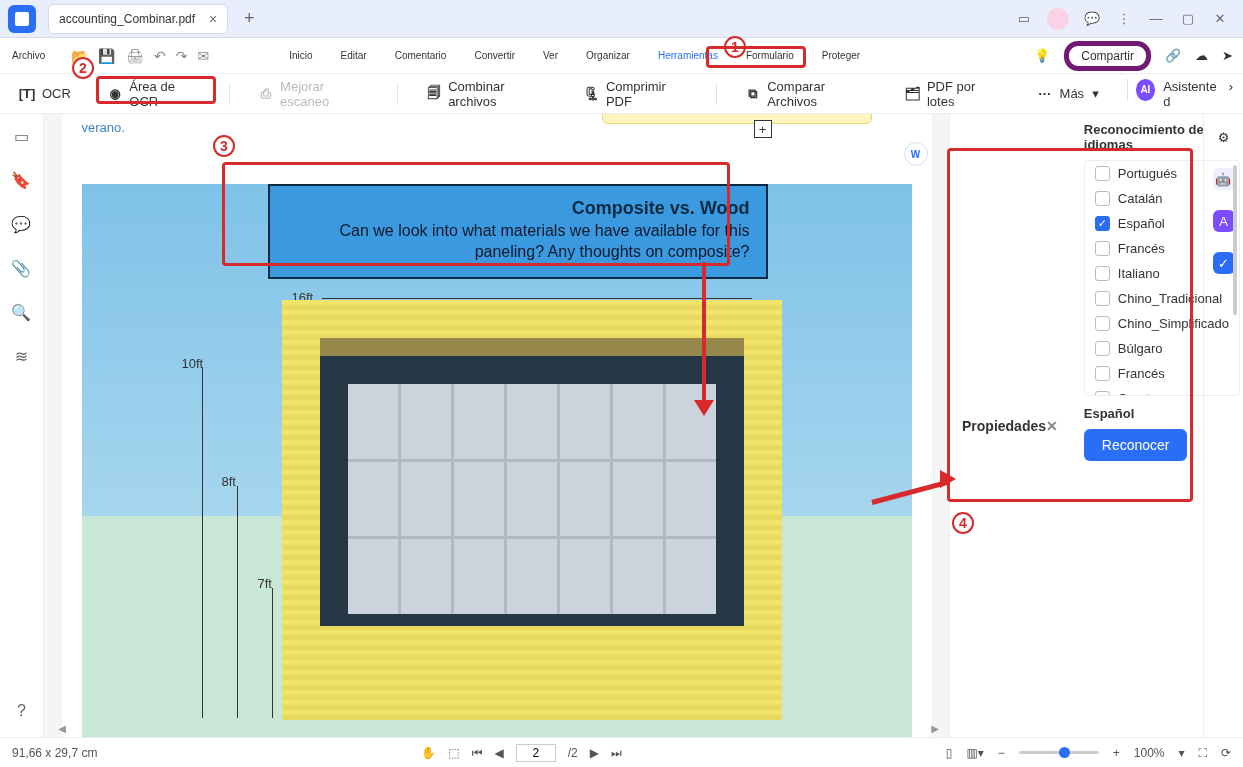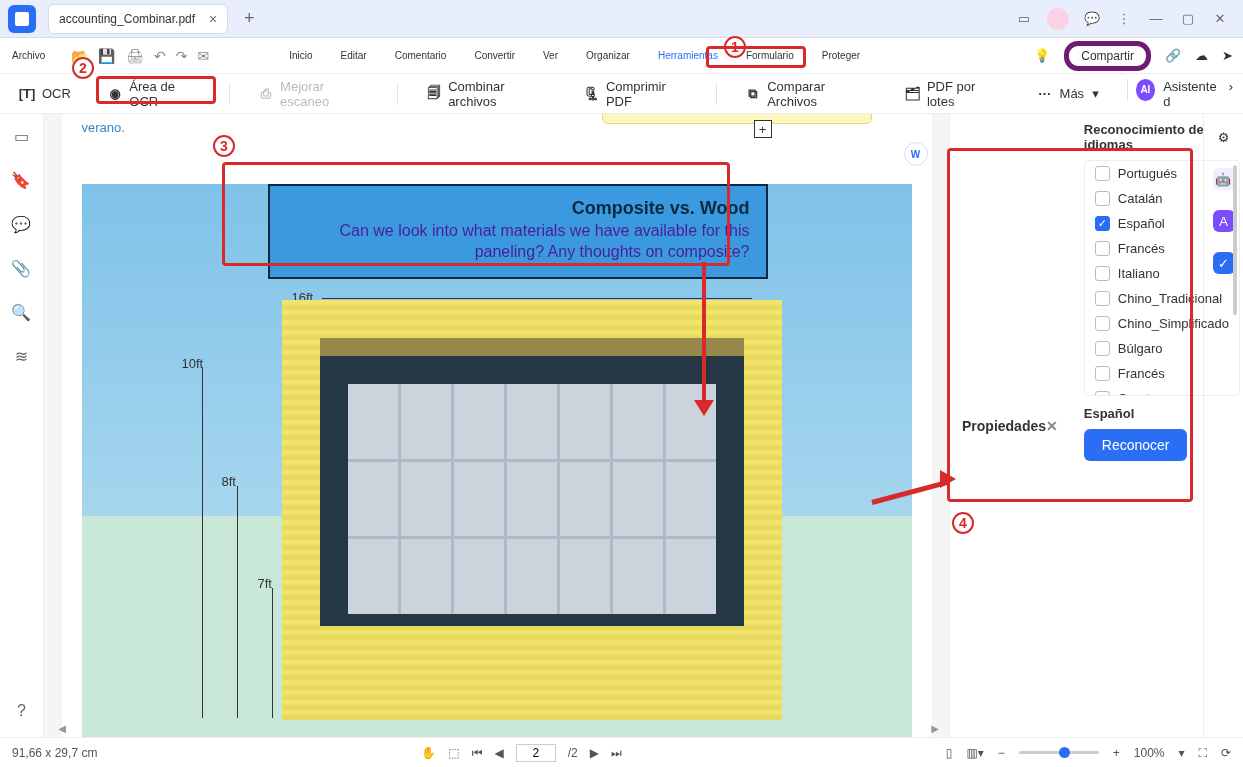--- a/index.html
+++ b/index.html
@@ -58,21 +58,21 @@
   .panes { position:absolute; inset:28px 28px 12px 28px; background:#aeb9c3; display:grid; grid-template-columns:repeat(7,1fr); grid-template-rows:repeat(3,1fr); gap:3px; }
   .panes div { background:#cbd3dc; }
   .h-stripes { position:absolute; inset:0; background:repeating-linear-gradient(#f2e36a 0 5px, #e4d55c 5px 10px); opacity:.7; pointer-events:none; }
 
   .dim-label { position:absolute; color:#333; font-size:13px; }
   .dim-line { position:absolute; border-top:1px solid #333; }
   .dim-v-line { position:absolute; border-left:1px solid #333; }
 
   .note-box { position:absolute; top:0px; left:186px; width:500px; padding:12px 16px 14px; background:#3b9adf; color:#0a2a43; border:2px solid #0a2a43;text-align:right; }
   .note-title { font-weight:bold; font-size:18px; color:#0a2a43; }
-  .note-body { font-size:16px; line-height:1.3; color:#4c1d95; margin-top:2px; }
+  .note-body { font-size:16px; line-height:1.3; color:#0f172a; margin-top:2px; }
 
   
   .doc-arrow { position:absolute; }
   .doc-arrow-line { position:absolute; background:#d82a2a; }
   .doc-arrow-head { width:0; height:0; border-left:10px solid transparent; border-right:10px solid transparent; border-top:16px solid #d82a2a; position:absolute; }
 
   
   .props { width:254px; border-left:1px solid #eee; background:#fff; display:flex; flex-direction:row; }
   .props-header { display:flex; align-items:center; justify-content:space-between; padding:10px 12px; font-weight:600; font-size:14px; }
   .props-close { color:#888; font-size:14px; }

